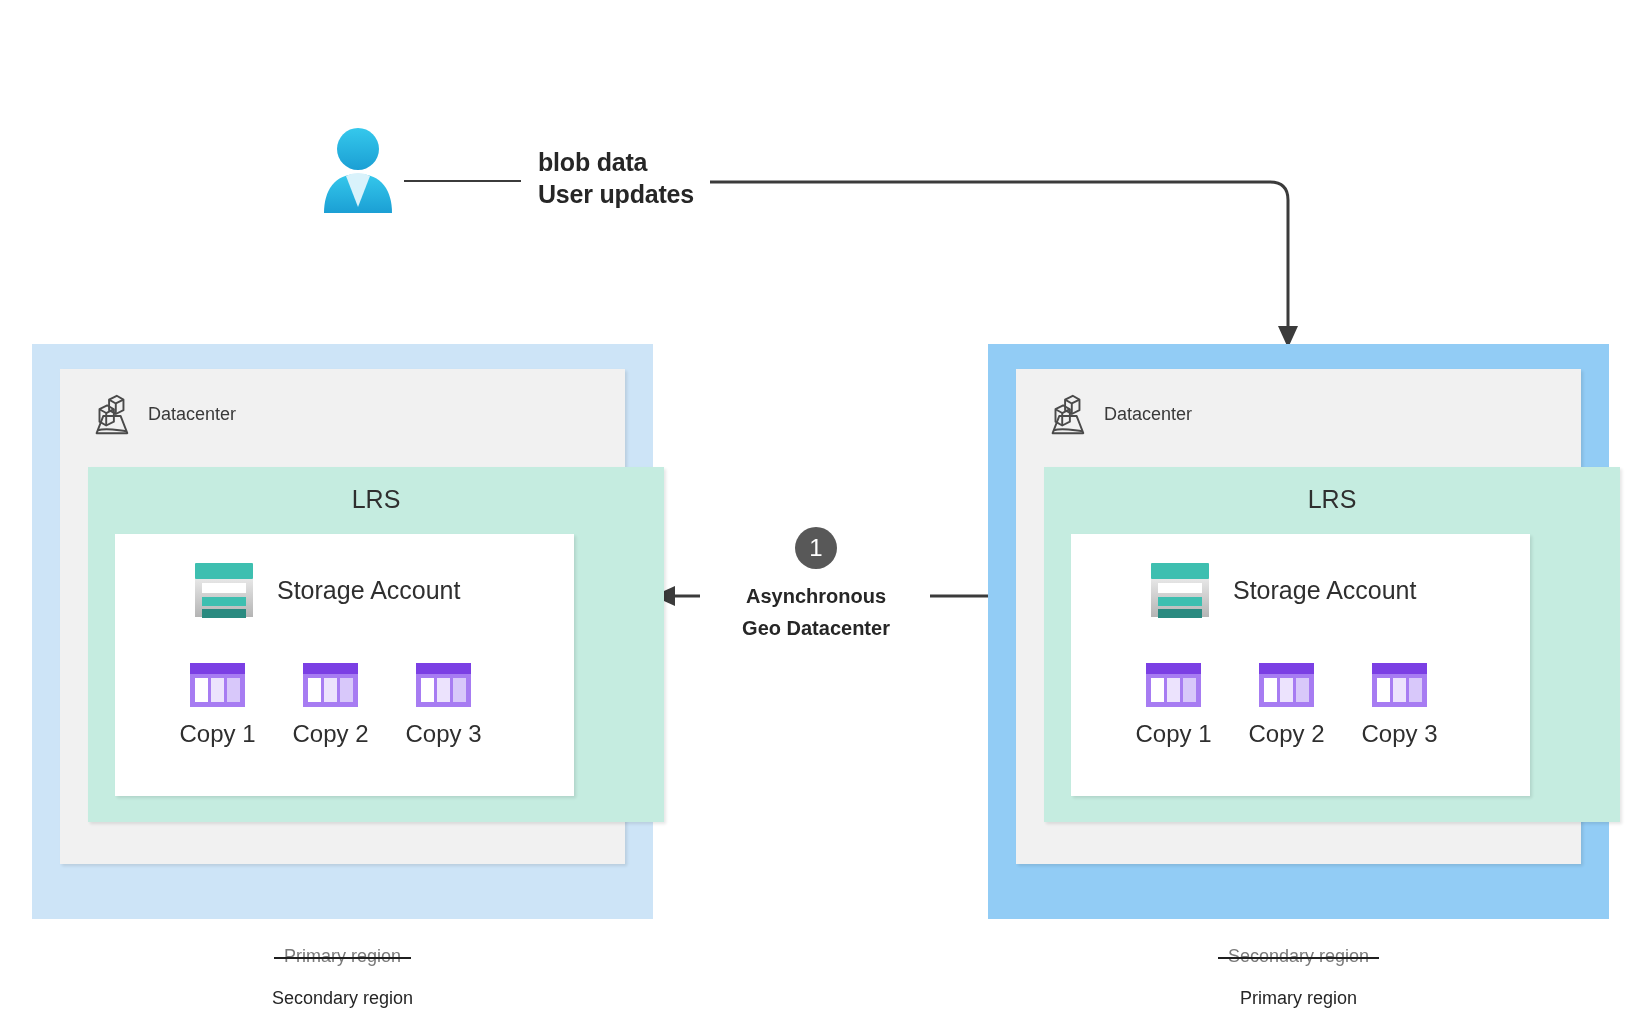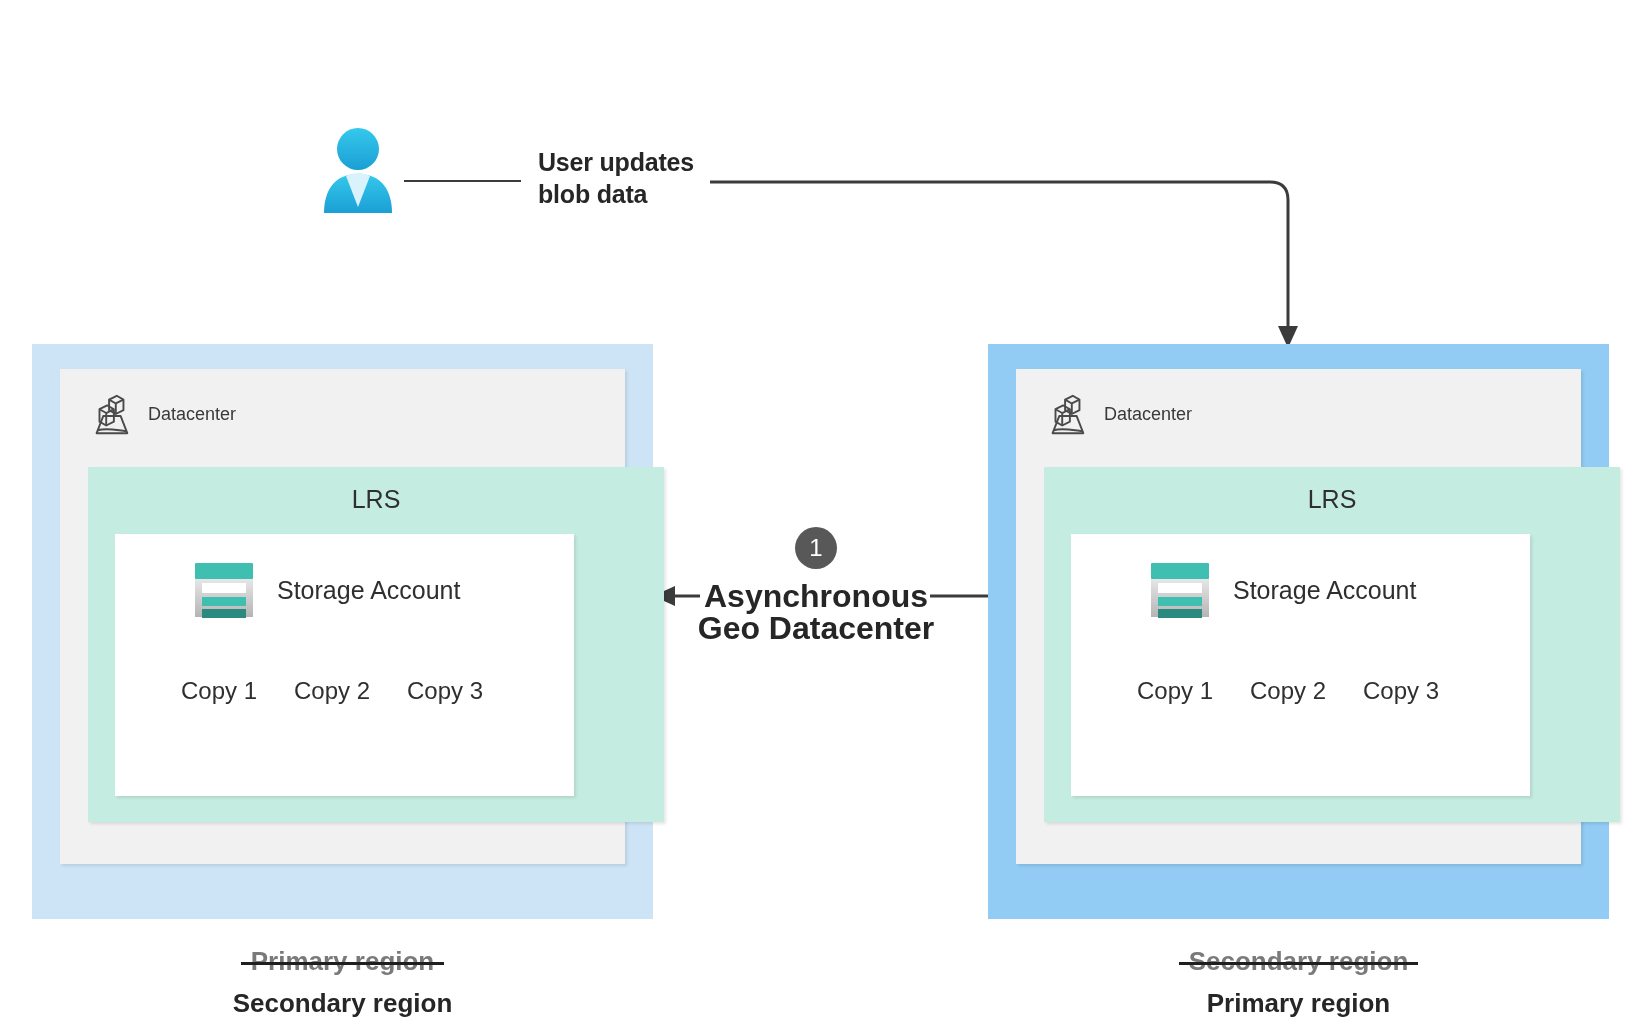--- a/index.html
+++ b/index.html
@@ -101,38 +101,38 @@
   
   .copies-row {
     position: absolute;
     left: 66px; top: 128px;
     display: flex;
     gap: 40px;
   }
   .copy-cell {
     width: 73px;
     display: flex;
-    flex-direction: row;
+    flex-direction: column;
     align-items: center;
   }
   .copy-icon { width: 57px; height: 46px; display: block; }
   .copy-label {
     margin-top: 12px;
     font-size: 24px;
     color: #2f2f2f;
     white-space: nowrap;
   }
 
   
   .region-caption {
     position: absolute;
     width: 621px;
     text-align: center;
-    font-size: 26px;
-    font-weight: bold;
+    font-size: 18px;
+    font-weight: normal;
   }
   .caption-old {
     color: #7a7a7a;
     position: relative;
     display: inline-block;
   }
   .caption-old::after {
     content: "";
     position: absolute;
     left: -10px; right: -10px;
@@ -153,21 +153,21 @@
     font-size: 24px;
     display: flex;
     align-items: center;
     justify-content: center;
   }
   .repl-label {
     position: absolute;
     left: 686px; top: 580px;
     width: 260px;
     text-align: center;
-    font-size: 32px;
+    font-size: 20px;
     font-weight: bold;
     line-height: 32px;
     color: #262626;
   }
 
   
   .wires {
     position: absolute;
     left: 0; top: 0;
     width: 1632px; height: 1035px;
@@ -195,22 +195,22 @@
         <stop offset="0" stop-color="#35c8ec"></stop>
         <stop offset="1" stop-color="#1b9fd4"></stop>
       </linearGradient>
     </defs>
     <circle cx="40" cy="22" r="21" fill="url(#ug)"></circle>
     <path d="M 40 47 C 16 47 6 64 6 86 L 74 86 C 74 64 64 47 40 47 Z" fill="url(#ug)"></path>
     <path d="M 28 49 L 40 80 L 52 49 C 48 47 44 46 40 46 C 36 46 32 47 28 49 Z" fill="#d9f2fb"></path>
   </svg>
   <div class="user-stub"></div>
   <div class="user-label">
+    <div>blob data</div>
     <div>User updates</div>
-    <div>blob data</div>
   </div>
 
   <div class="region-box region-left">
     <div class="datacenter-box">
 
       <div class="dc-header">
         <svg class="dc-icon" viewBox="0 0 48 48">
           <g fill="none" stroke="#4a4a4a" stroke-width="2" stroke-linejoin="round">
             <path d="M 22 9 L 30 5 L 37 9 L 37 20 L 29 24 L 22 20 Z"></path>
             <path d="M 22 9 L 29 13 L 29 24"></path>

